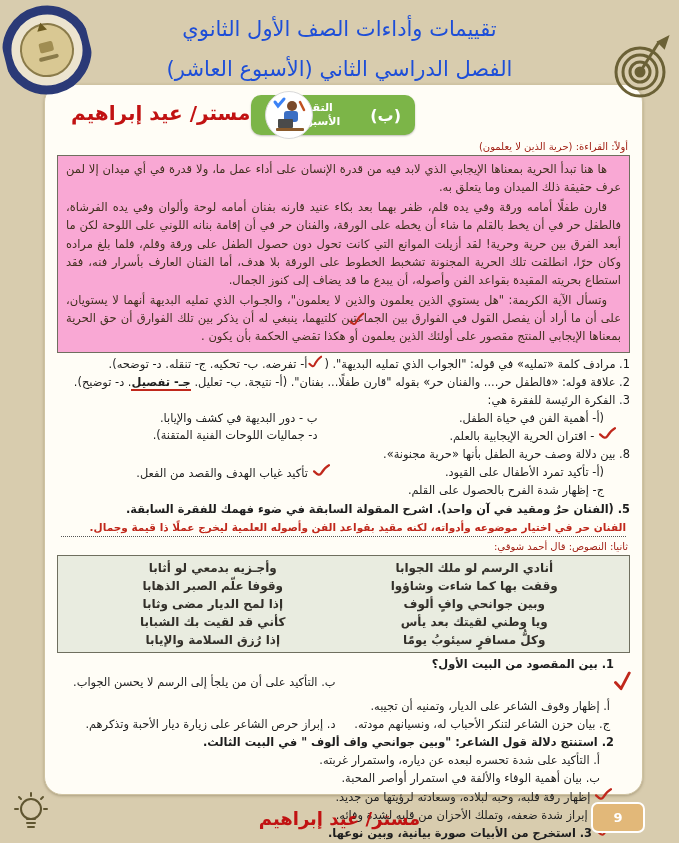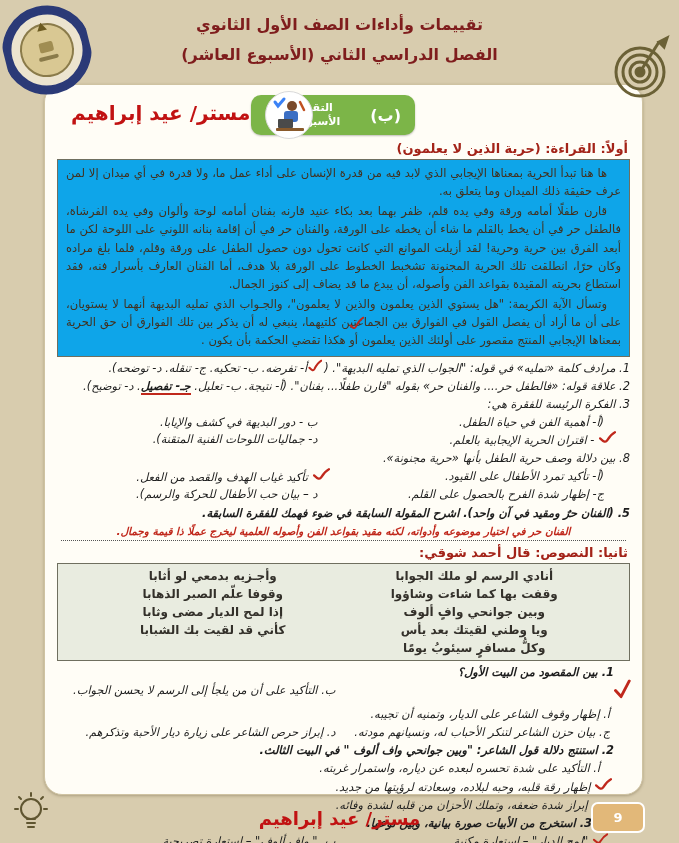--- a/index.html
+++ b/index.html
@@ -5,21 +5,21 @@
   html,body{margin:0;padding:0;}
   body{
     width:679px;height:843px;position:relative;overflow:hidden;
     background:#d8ccae;
     font-family:"DejaVu Sans", sans-serif;
     direction:rtl;
   }
   
   .hdr-titles{position:absolute;top:10px;right:120px;left:120px;text-align:center;z-index:3;}
   .hdr-titles .t1,.hdr-titles .t2{
-    color:#7f1d1d;font-weight:bold;font-size:16px;line-height:1.9;
+    color:#1d4ed8;font-weight:normal;font-size:21px;line-height:1.9;
   }
   .seal{position:absolute;top:4px;left:4px;width:86px;height:92px;z-index:4;transform:rotate(-14deg);}
   .target{position:absolute;top:14px;right:8px;width:58px;height:104px;z-index:3;}
   
   .card{
     position:absolute;top:84px;left:44px;right:36px;bottom:48px;
     background:#fffdf6;border:1px solid #cfc3a2;border-radius:18px;
     padding:6px 12px 8px 12px;box-sizing:border-box;z-index:2;
     box-shadow:0 1px 3px rgba(90,75,40,.35);
   }
@@ -32,36 +32,36 @@
     border-radius:10px;display:flex;align-items:center;padding:0 10px 0 8px;
     box-shadow:0 1px 2px rgba(0,0,0,.25);
   }
   .badge .avatar{
     width:46px;height:46px;border-radius:50%;background:#fff;border:1px solid #d9d9d9;
     margin-left:6px;margin-right:-26px;position:relative;top:0;flex:0 0 auto;
   }
   .badge .btxt{color:#fff;font-weight:bold;font-size:11px;line-height:1.25;text-align:center;margin-right:30px;}
   .badge .bsuf{color:#fff;font-weight:bold;font-size:16px;margin-right:4px;}
   
-  .sec-head{color:#a32318;font-weight:bold;font-size:13px;margin:2px 2px 3px 0;}
+  .sec-head{color:#a32318;font-weight:normal;font-size:10px;margin:2px 2px 3px 0;}
   .passage{
-    background:#0ea5e9;border:1px solid #6f6f5f;padding:4px 8px;
+    background:#f9a8d4;border:1px solid #6f6f5f;padding:4px 8px;
     font-size:11.5px;line-height:1.58;color:#42311f;font-weight:500;
     text-align:justify;position:relative;
   }
   .passage p{margin:0 0 2px 0;text-indent:14px;}
-  .qblock{font-size:11.4px;color:#1d1d1d;line-height:1.5;margin-top:3px;font-style:italic;}
+  .qblock{font-size:11.4px;color:#1d1d1d;line-height:1.5;margin-top:3px;}
   .qline{margin:1px 0;}
   .marked-word{border-bottom:2px solid #c0281c;font-weight:bold;margin-top:48px;}
   .opt-grid{display:flex;flex-wrap:wrap;}
   .opt{width:50%;box-sizing:border-box;padding-right:26px;}
   .bold{font-weight:bold;}
   .chk{display:inline-block;vertical-align:middle;margin:0 1px;transform:rotate(-6deg);}
   .ans-line{
-    border-bottom:1.5px dotted #555;margin:2px 4px 4px 4px;text-align:center;
+    border-bottom:1.5px dotted #555;margin:2px 4px 4px 4px;
     color:#c0281c;font-size:10.5px;font-weight:bold;line-height:1.5;padding-bottom:1px;
   }
   .poem{
     background:#e9ece0;border:1px solid #6f6f5f;padding:3px 24px;margin-top:2px;
   }
   .vrow{display:flex;}
   .vcell{width:50%;text-align:center;font-size:12px;font-weight:bold;color:#33302a;line-height:1.5;}
   .tq-stem{font-weight:bold;}
   .tq-opts-col .qline{padding-right:14px;text-align:right;}
   .margin-chk{position:absolute;right:-4px;}
@@ -170,21 +170,20 @@
     <div class="qline">8. بين دلالة وصف حرية الطفل بأنها «حرية مجنونة».</div>
     <div class="opt-grid">
       <div class="opt">(أ- تأكيد تمرد الأطفال على القيود.</div>
       <div class="opt" style="padding-right:12px;">
         <span class="chk"><svg width="18" height="13" viewBox="0 0 28 20">
               <path d="M2 10 c5 6 8 8 11 4 c3 -4 8 -9 13 -11" stroke="#c0281c" stroke-width="3.5" fill="none" stroke-linecap="round"></path>
             </svg></span>
         <span>تأكيد غياب الهدف والقصد من الفعل.</span>
       </div>
       <div class="opt">ج- إظهار شدة الفرح بالحصول على القلم.</div>
-      <div class="opt">د – بيان حب الأطفال للحركة والرسم).</div>
     </div>
     <div class="qline bold">5. (الفنان حرٌ ومقيد في آن واحد). اشرح المقولة السابقة في ضوء فهمك للفقرة السابقة.</div>
     <div class="ans-line">الفنان حر في اختيار موضوعه وأدواته، لكنه مقيد بقواعد الفن وأصوله العلمية ليخرج عملًا ذا قيمة وجمال.</div>
   </div>
 
   <div class="sec-head">ثانيا: النصوص: قال أحمد شوقي:</div>
 
   <div class="poem">
     <div class="vrow">
       <div class="vcell">أنادي الرسم لو ملك الجوابا</div>
@@ -197,38 +196,40 @@
     <div class="vrow">
       <div class="vcell">وبين جوانحي وافٍ ألوف</div>
       <div class="vcell">إذا لمح الديار مضى وثابا</div>
     </div>
     <div class="vrow">
       <div class="vcell">ويا وطني لقيتك بعد يأس</div>
       <div class="vcell">كأني قد لقيت بك الشبابا</div>
     </div>
     <div class="vrow">
       <div class="vcell">وكلُّ مسافرٍ سيئوبُ يومًا</div>
+      <div class="vcell">إذا رُزق السلامة والإيابا</div>
     </div>
   </div>
 
   <div class="qblock" style="position:relative;padding-right:16px;">
     <div class="qline tq-stem">1. بين المقصود من البيت الأول؟</div>
     <span class="chk margin-chk" style="top:16px;"><svg width="20" height="18" viewBox="0 0 24 22">
           <path d="M3 12 l6 8 L21 2" stroke="#c0281c" stroke-width="3.5" fill="none" stroke-linecap="round"></path>
         </svg></span>
     <div class="opt-grid">
       <div class="opt" style="padding-right:4px;margin-top:24px;">أ. إظهار وقوف الشاعر على الديار، وتمنيه أن تجيبه.</div>
       <div class="opt" style="padding-right:0;">ب. التأكيد على أن من يلجأ إلى الرسم لا يحسن الجواب.</div>
       <div class="opt" style="padding-right:4px;">ج. بيان حزن الشاعر لتنكر الأحباب له، ونسيانهم مودته.</div>
       <div class="opt" style="padding-right:0;">د. إبراز حرص الشاعر على زيارة ديار الأحبة وتذكرهم.</div>
     </div>
 
     <div class="qline tq-stem">2. استنتج دلالة قول الشاعر: "وبين جوانحي واف ألوف " في البيت الثالث.</div>
     <div class="tq-opts-col">
       <div class="qline">أ. التأكيد على شدة تحسره لبعده عن دياره، واستمرار غربته.</div>
+      <div class="qline">ب. بيان أهمية الوفاء والألفة في استمرار أواصر المحبة.</div>
       <div class="qline" style="padding-right:0;">
         <span class="chk"><svg width="18" height="13" viewBox="0 0 28 20">
               <path d="M2 10 c5 6 8 8 11 4 c3 -4 8 -9 13 -11" stroke="#c0281c" stroke-width="3.5" fill="none" stroke-linecap="round"></path>
             </svg></span>
         <span>إظهار رقة قلبه، وحبه لبلاده، وسعادته لرؤيتها من جديد.</span>
       </div>
       <div class="qline">د. إبراز شدة ضعفه، وتملك الأحزان من قلبه لشدة وفائه.</div>
     </div>
 
     <div class="qline tq-stem">

